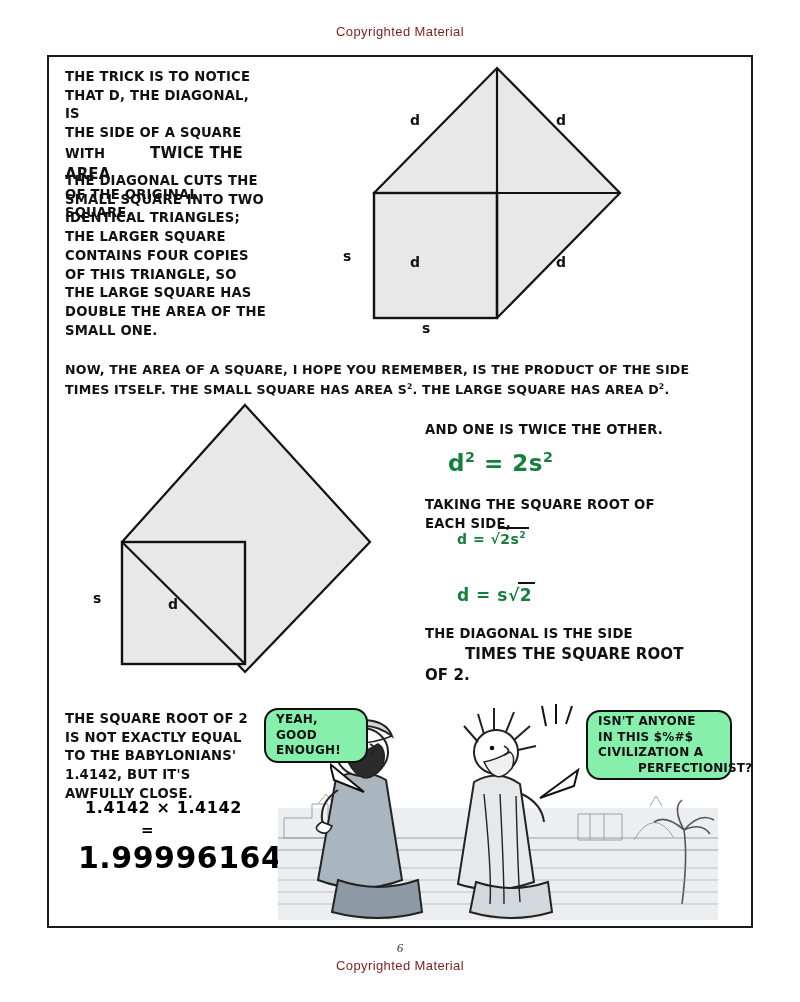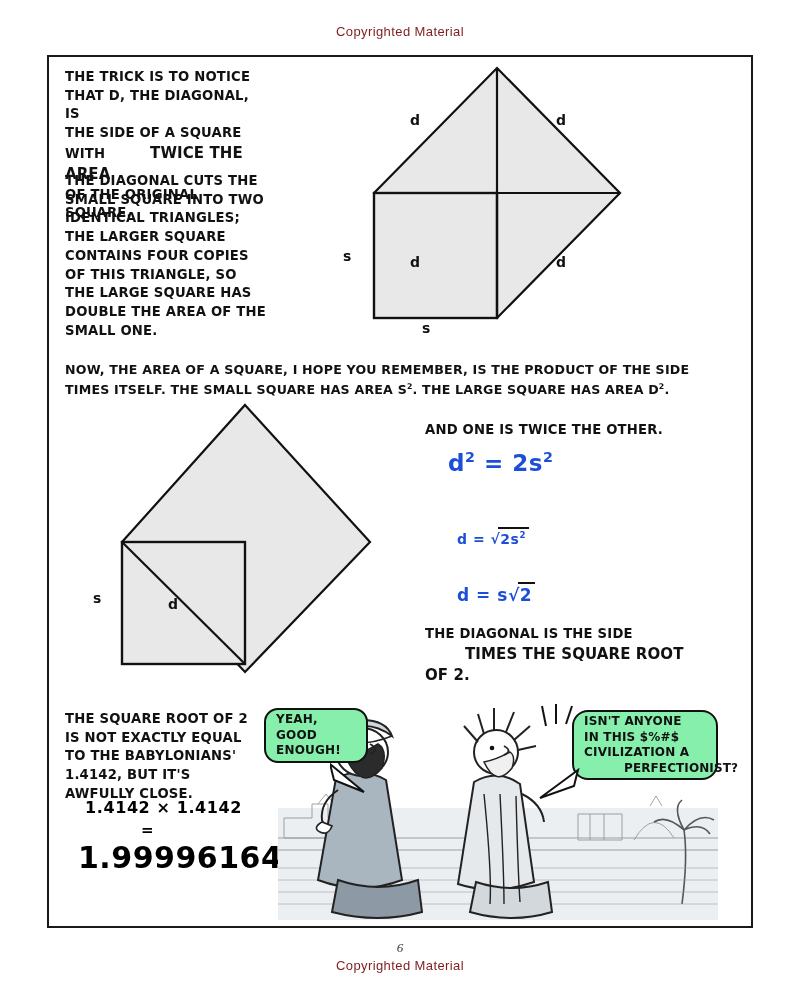--- a/index.html
+++ b/index.html
@@ -107,21 +107,21 @@
     position: absolute;
     left: 65px;
     top: 710px;
     width: 195px;
   }
 
   .eq {
     position: absolute;
     font-family: "DejaVu Sans", sans-serif;
     font-weight: 800;
-    color: #1d4ed8;
+    color: #15803d;
   }
   #eq1 { left: 448px; top: 449px; font-size: 23px; letter-spacing: .5px; }
   #eq2 { left: 457px; top: 527px; font-size: 14px; letter-spacing: .5px; }
   #eq3 { left: 457px; top: 582px; font-size: 17px; letter-spacing: .5px; }
   sup.sm { font-size: .62em; vertical-align: super; }
 
   .radical {
     display: inline-block;
     border-top: 2px solid #111;
     padding: 1px 3px 0 2px;
@@ -253,20 +253,21 @@
     <div class="fig-label" style="left:-7px; top:190px;">s</div>
     <div class="fig-label" style="left:68px; top:196px;">d</div>
   </div>
 
   <div id="para4" class="hand">AND ONE IS TWICE THE OTHER.</div>
 
   <div id="eq1" class="eq">
     <span>d</span><sup class="sm">2</sup><span> = 2s</span><sup class="sm">2</sup>
   </div>
 
+  <div id="para5" class="hand">TAKING THE SQUARE ROOT OF EACH SIDE,</div>
 
   <div id="eq2" class="eq">
     <span>d  =  </span>√<span class="radical"><span>2s</span><sup class="sm">2</sup></span>
   </div>
 
   <div id="eq3" class="eq">
     <span>d  =  s</span>√<span class="radical"><span>2</span></span>
   </div>
 
   <div id="para6" class="hand">
@@ -344,21 +345,21 @@
 
   <div class="balloon" style="left:264px; top:708px; width:80px;">
     <div class="hand">YEAH,</div>
     <div class="hand">GOOD</div>
     <div class="hand">ENOUGH!</div>
   </div>
   <svg class="tail" style="left:330px; top:762px; width:40px; height:36px;">
     <polygon points="0,2 34,30 4,18" fill="#fff" stroke="#111" stroke-width="2"></polygon>
   </svg>
 
-  <div class="balloon" style="left:572px; top:710px; width:122px;border-radius:16px;">
+  <div class="balloon" style="left:586px; top:710px; width:122px;">
     <div class="hand">ISN'T ANYONE</div>
     <div class="hand">IN THIS $%#$</div>
     <div class="hand">CIVILIZATION A</div>
     <div class="hand strong">PERFECTIONIST?</div>
   </div>
   <svg class="tail" style="left:536px; top:768px; width:44px; height:40px;">
     <polygon points="42,2 4,30 38,18" fill="#fff" stroke="#111" stroke-width="2"></polygon>
   </svg>
   <svg class="tail" style="left:540px; top:700px; width:40px; height:30px;">
     <g stroke="#111" stroke-width="2" fill="none">

